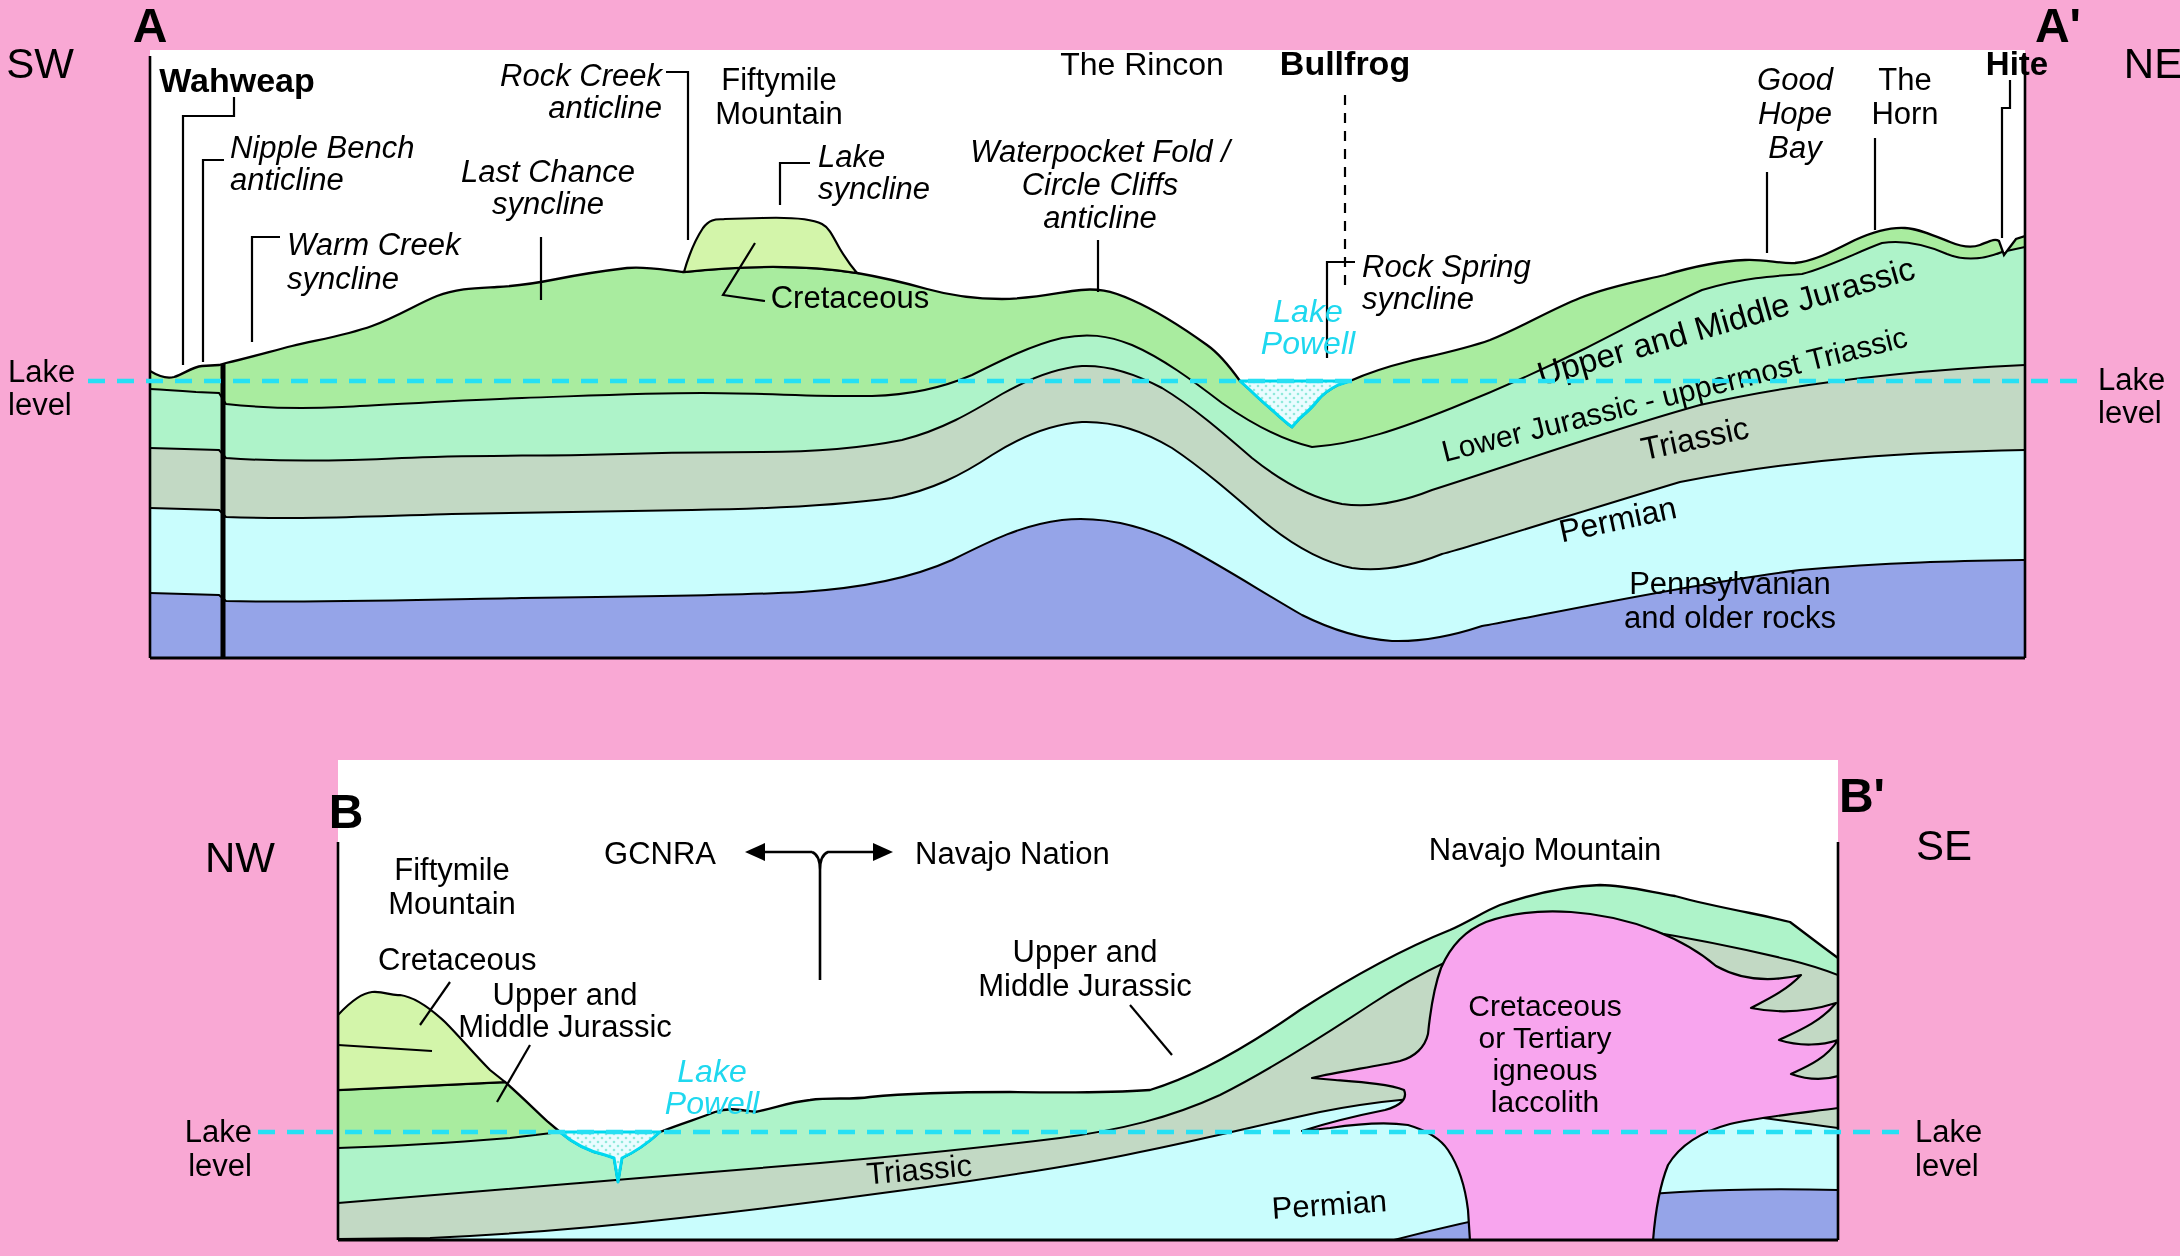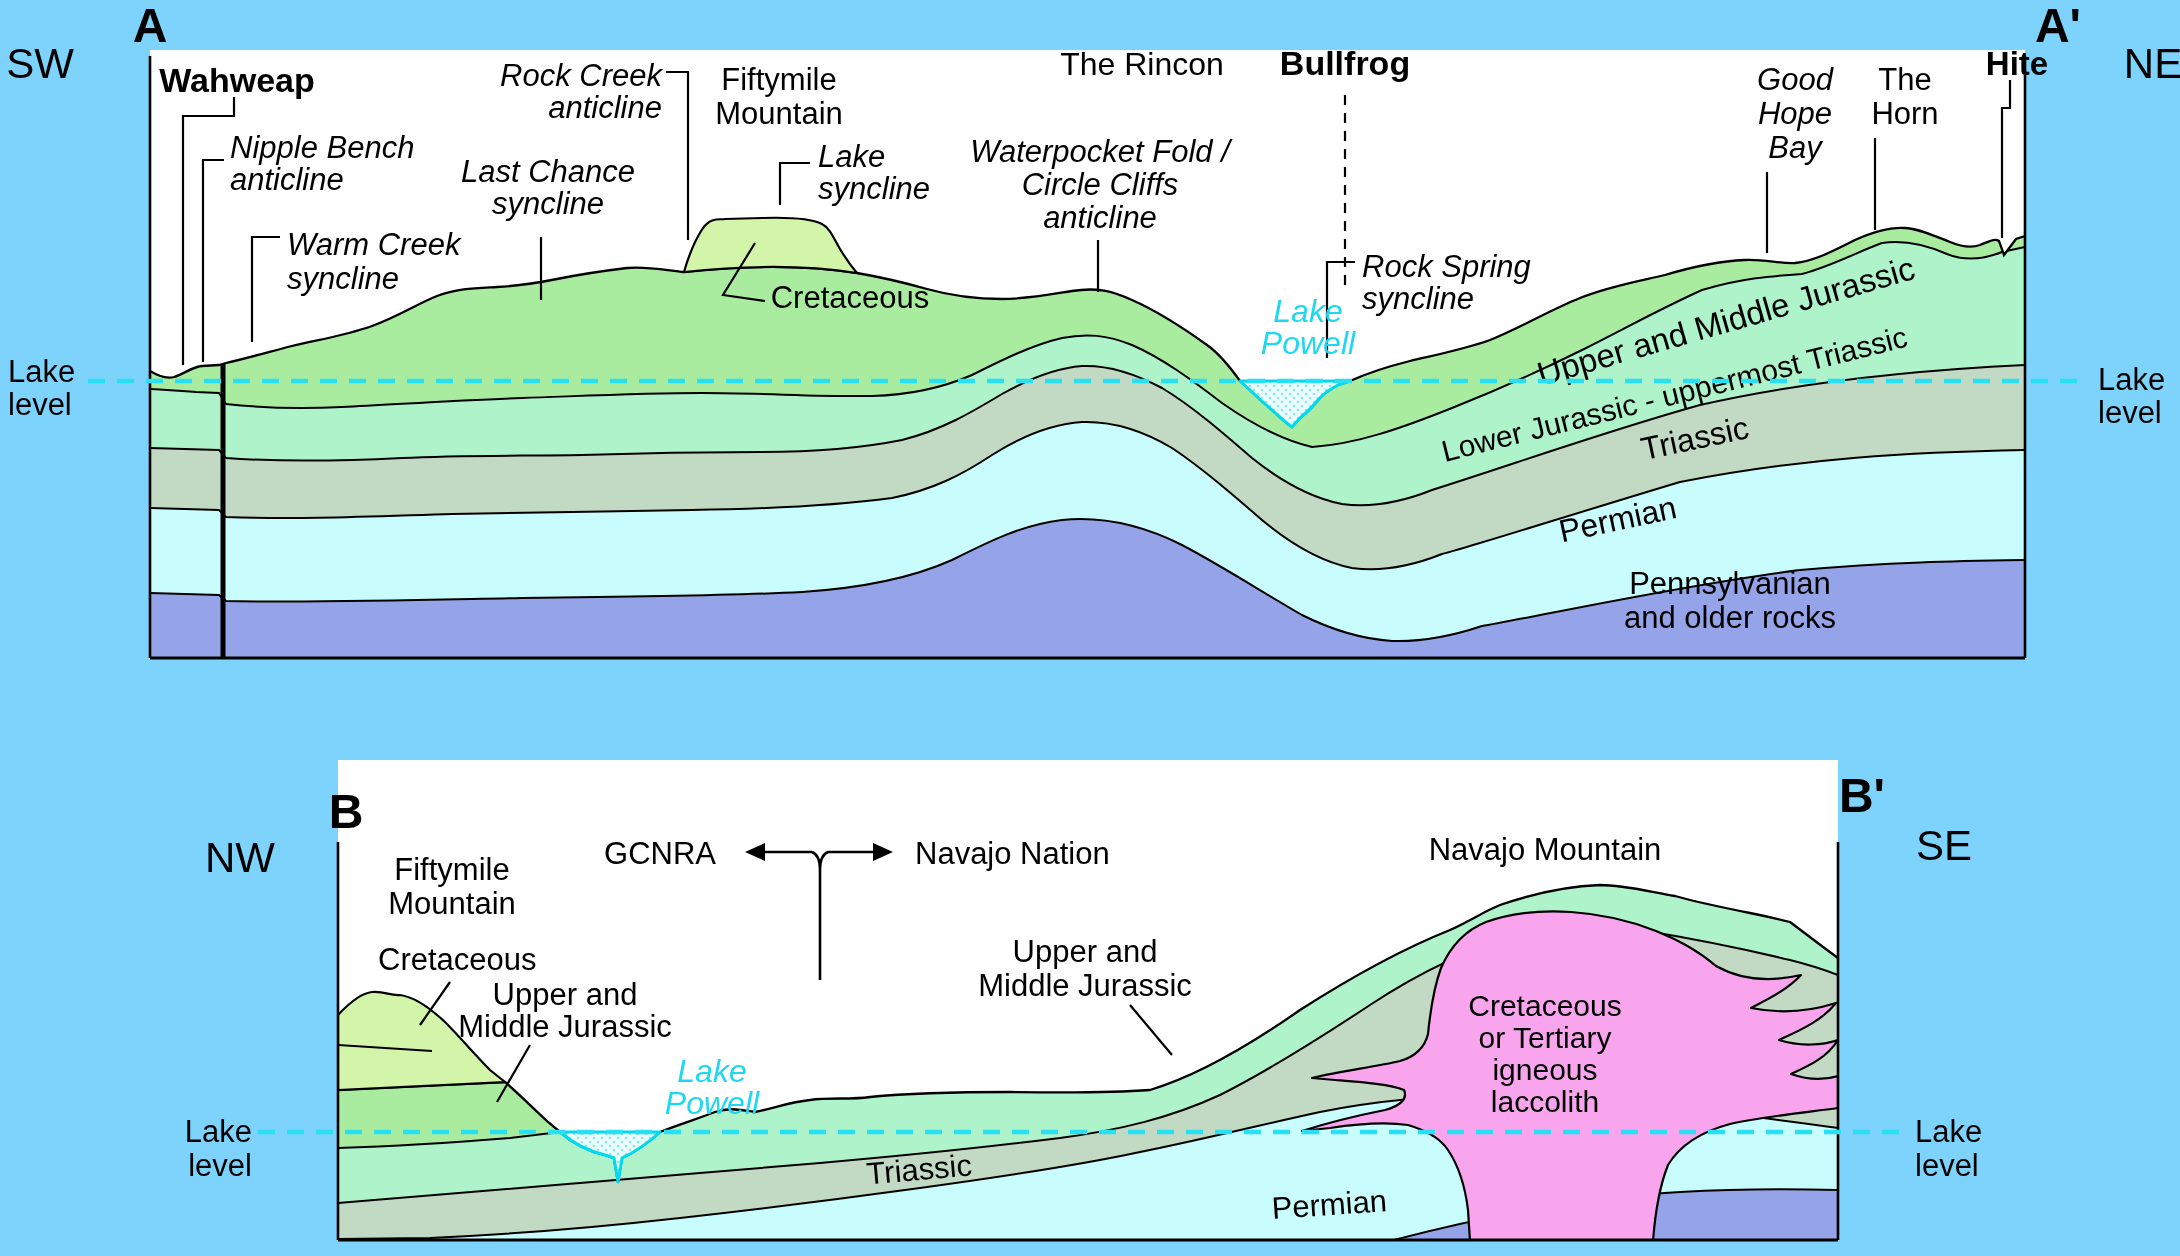--- a/index.html
+++ b/index.html
@@ -1,16 +1,16 @@
 <!DOCTYPE html>
 <html><head>
 <meta charset="utf-8">
 <style>
   html,body{margin:0;padding:0;background:#fff;}
-  .stage{width:2180px;height:1256px;position:relative;background:#7dd3fc;overflow:hidden;}
+  .stage{width:2180px;height:1256px;position:relative;background:#f9a8d4;overflow:hidden;}
   svg{display:block;}
   text{font-family:"Liberation Sans","DejaVu Sans",sans-serif;fill:#000;}
   .it{font-style:italic;}
   .b{font-weight:bold;}
   .cy{fill:#1fd8ef;}
 </style>
 </head>
 <body>
 
 <div class="stage">

